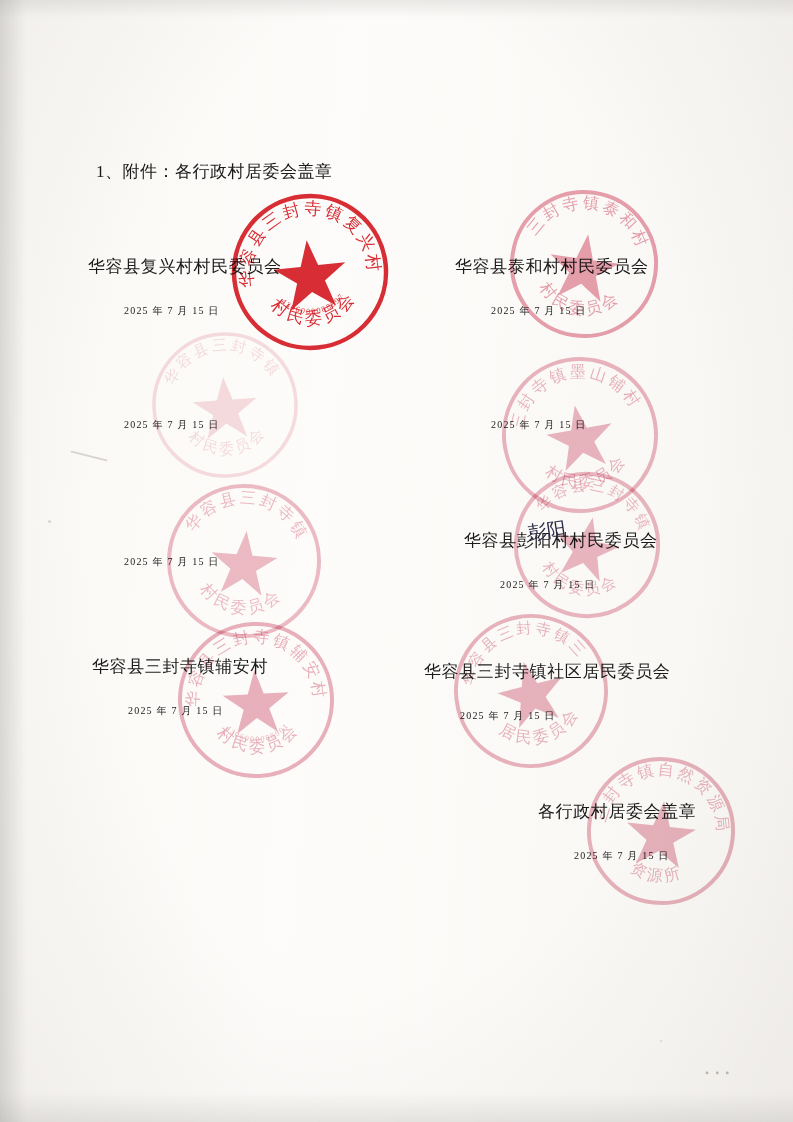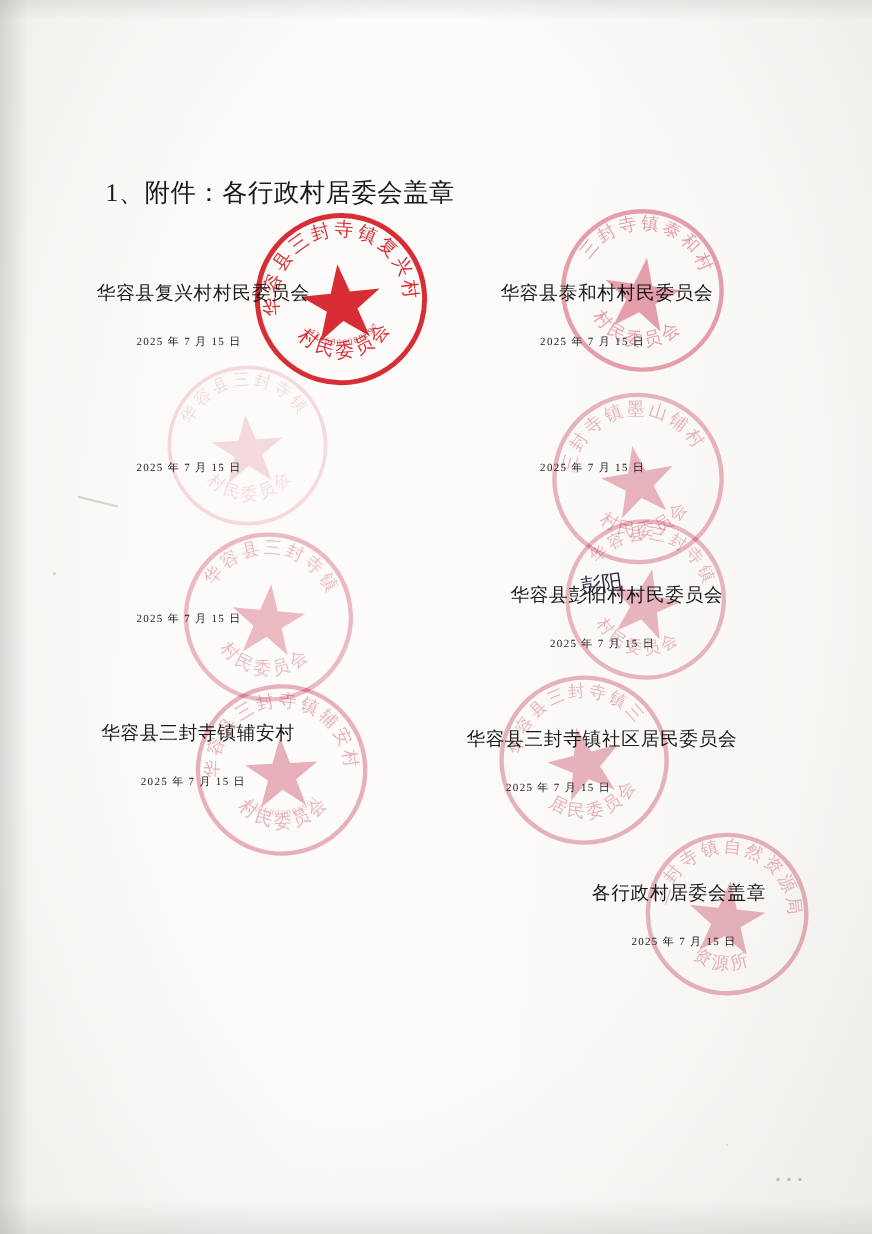--- a/index.html
+++ b/index.html
@@ -42,21 +42,21 @@
     position: absolute;
     left: 0; right: 0; bottom: 0; height: 30px;
     background: linear-gradient(0deg, rgba(150,148,144,0.20), rgba(150,148,144,0.0));
     pointer-events: none;
   }
 
   .doc-heading {
     position: absolute;
     left: 96px;
     top: 160px;
-    font-size: 23px;
+    font-size: 17px;
     letter-spacing: 0.5px;
     white-space: nowrap;
   }
 
   .entry {
     position: absolute;
     font-size: 17px;
     letter-spacing: 0.6px;
     white-space: nowrap;
   }

